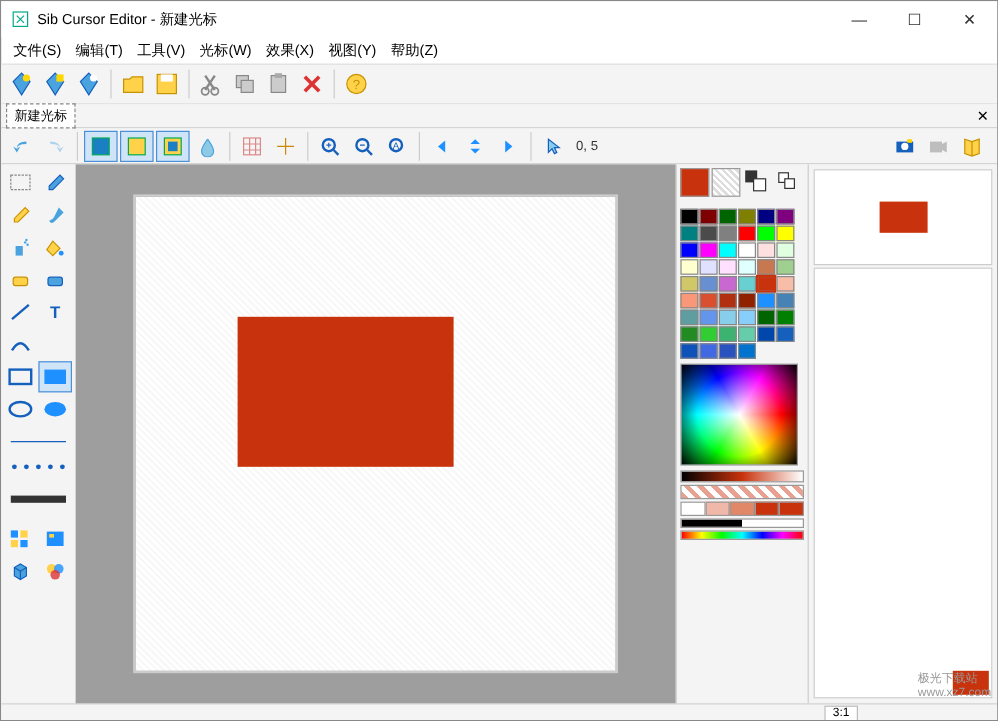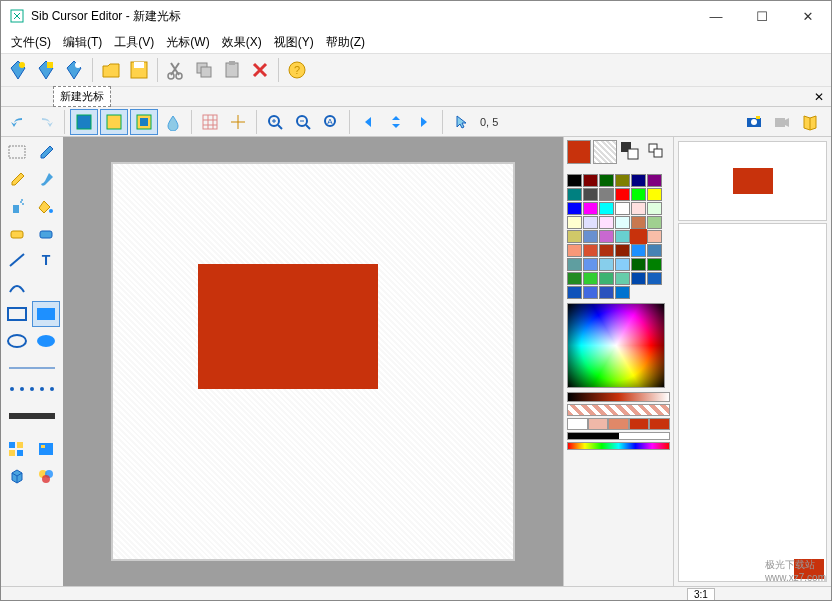--- a/index.html
+++ b/index.html
@@ -6,21 +6,21 @@
 body { width:832px; height:601px; background:#fff; overflow:hidden; border:1px solid #888; }
 .titlebar { height:30px; display:flex; align-items:center; padding-left:8px; background:#fff;justify-content:flex-end; }
 .titlebar .icon { width:16px; height:16px; margin-right:6px; }
 .titlebar .title { font-size:12px; flex:1; }
 .titlebar .ctl { width:46px; height:30px; display:flex; align-items:center; justify-content:center; font-size:13px; color:#333; }
 .menubar { height:22px; display:flex; align-items:center; padding-left:4px; font-size:12px; }
 .menubar span { padding:2px 6px; cursor:default; }
 .toolbar1 { height:34px; display:flex; align-items:center; padding-left:4px; background:#f4f4f4; border-top:1px solid #e0e0e0; border-bottom:1px solid #e0e0e0; gap:2px; }
 .tb-btn { width:26px; height:26px; display:flex; align-items:center; justify-content:center; border:1px solid transparent; }
 .sep { width:1px; height:24px; background:#ccc; margin:0 3px; }
-.tabbar { height:20px; display:flex; align-items:center; background:#f4f4f4; border-bottom:1px solid #ccc;padding-left:48px; }
+.tabbar { height:20px; display:flex; align-items:center; background:#f4f4f4; border-bottom:1px solid #ccc; }
 .tab { font-size:11px; padding:2px 6px; background:#fff; border:1px dashed #888; margin-left:4px; }
 .tabclose { margin-left:auto; width:16px; height:16px; display:flex; align-items:center; justify-content:center; font-size:12px; margin-right:4px; }
 .toolbar2 { height:30px; display:flex; align-items:center; padding-left:4px; background:#f4f4f4; border-bottom:1px solid #ccc; gap:2px; }
 .toolbar2 .right-tools { margin-left:auto; display:flex; gap:2px; padding-right:8px; }
 .main { display:flex; height:calc(601px - 30px - 22px - 34px - 20px - 30px - 16px); }
 .toolbox { width:62px; background:#f4f4f4; display:grid; grid-template-columns:repeat(2,28px); grid-auto-rows:26px; gap:1px; padding:2px; align-content:start; }
 .tool { width:28px; height:26px; display:flex; align-items:center; justify-content:center; border:1px solid transparent; }
 .tool.active { border:1px solid #4a90d9; background:#d0e4f7; }
 .canvas-area { flex:1; background:#9e9e9e; display:flex; align-items:center; justify-content:center; position:relative; }
 .canvas { width:400px; height:395px; background:repeating-linear-gradient(45deg,#f8f8f8,#f8f8f8 2px,#fff 2px,#fff 4px); outline:2px solid #ccc; position:relative; }

